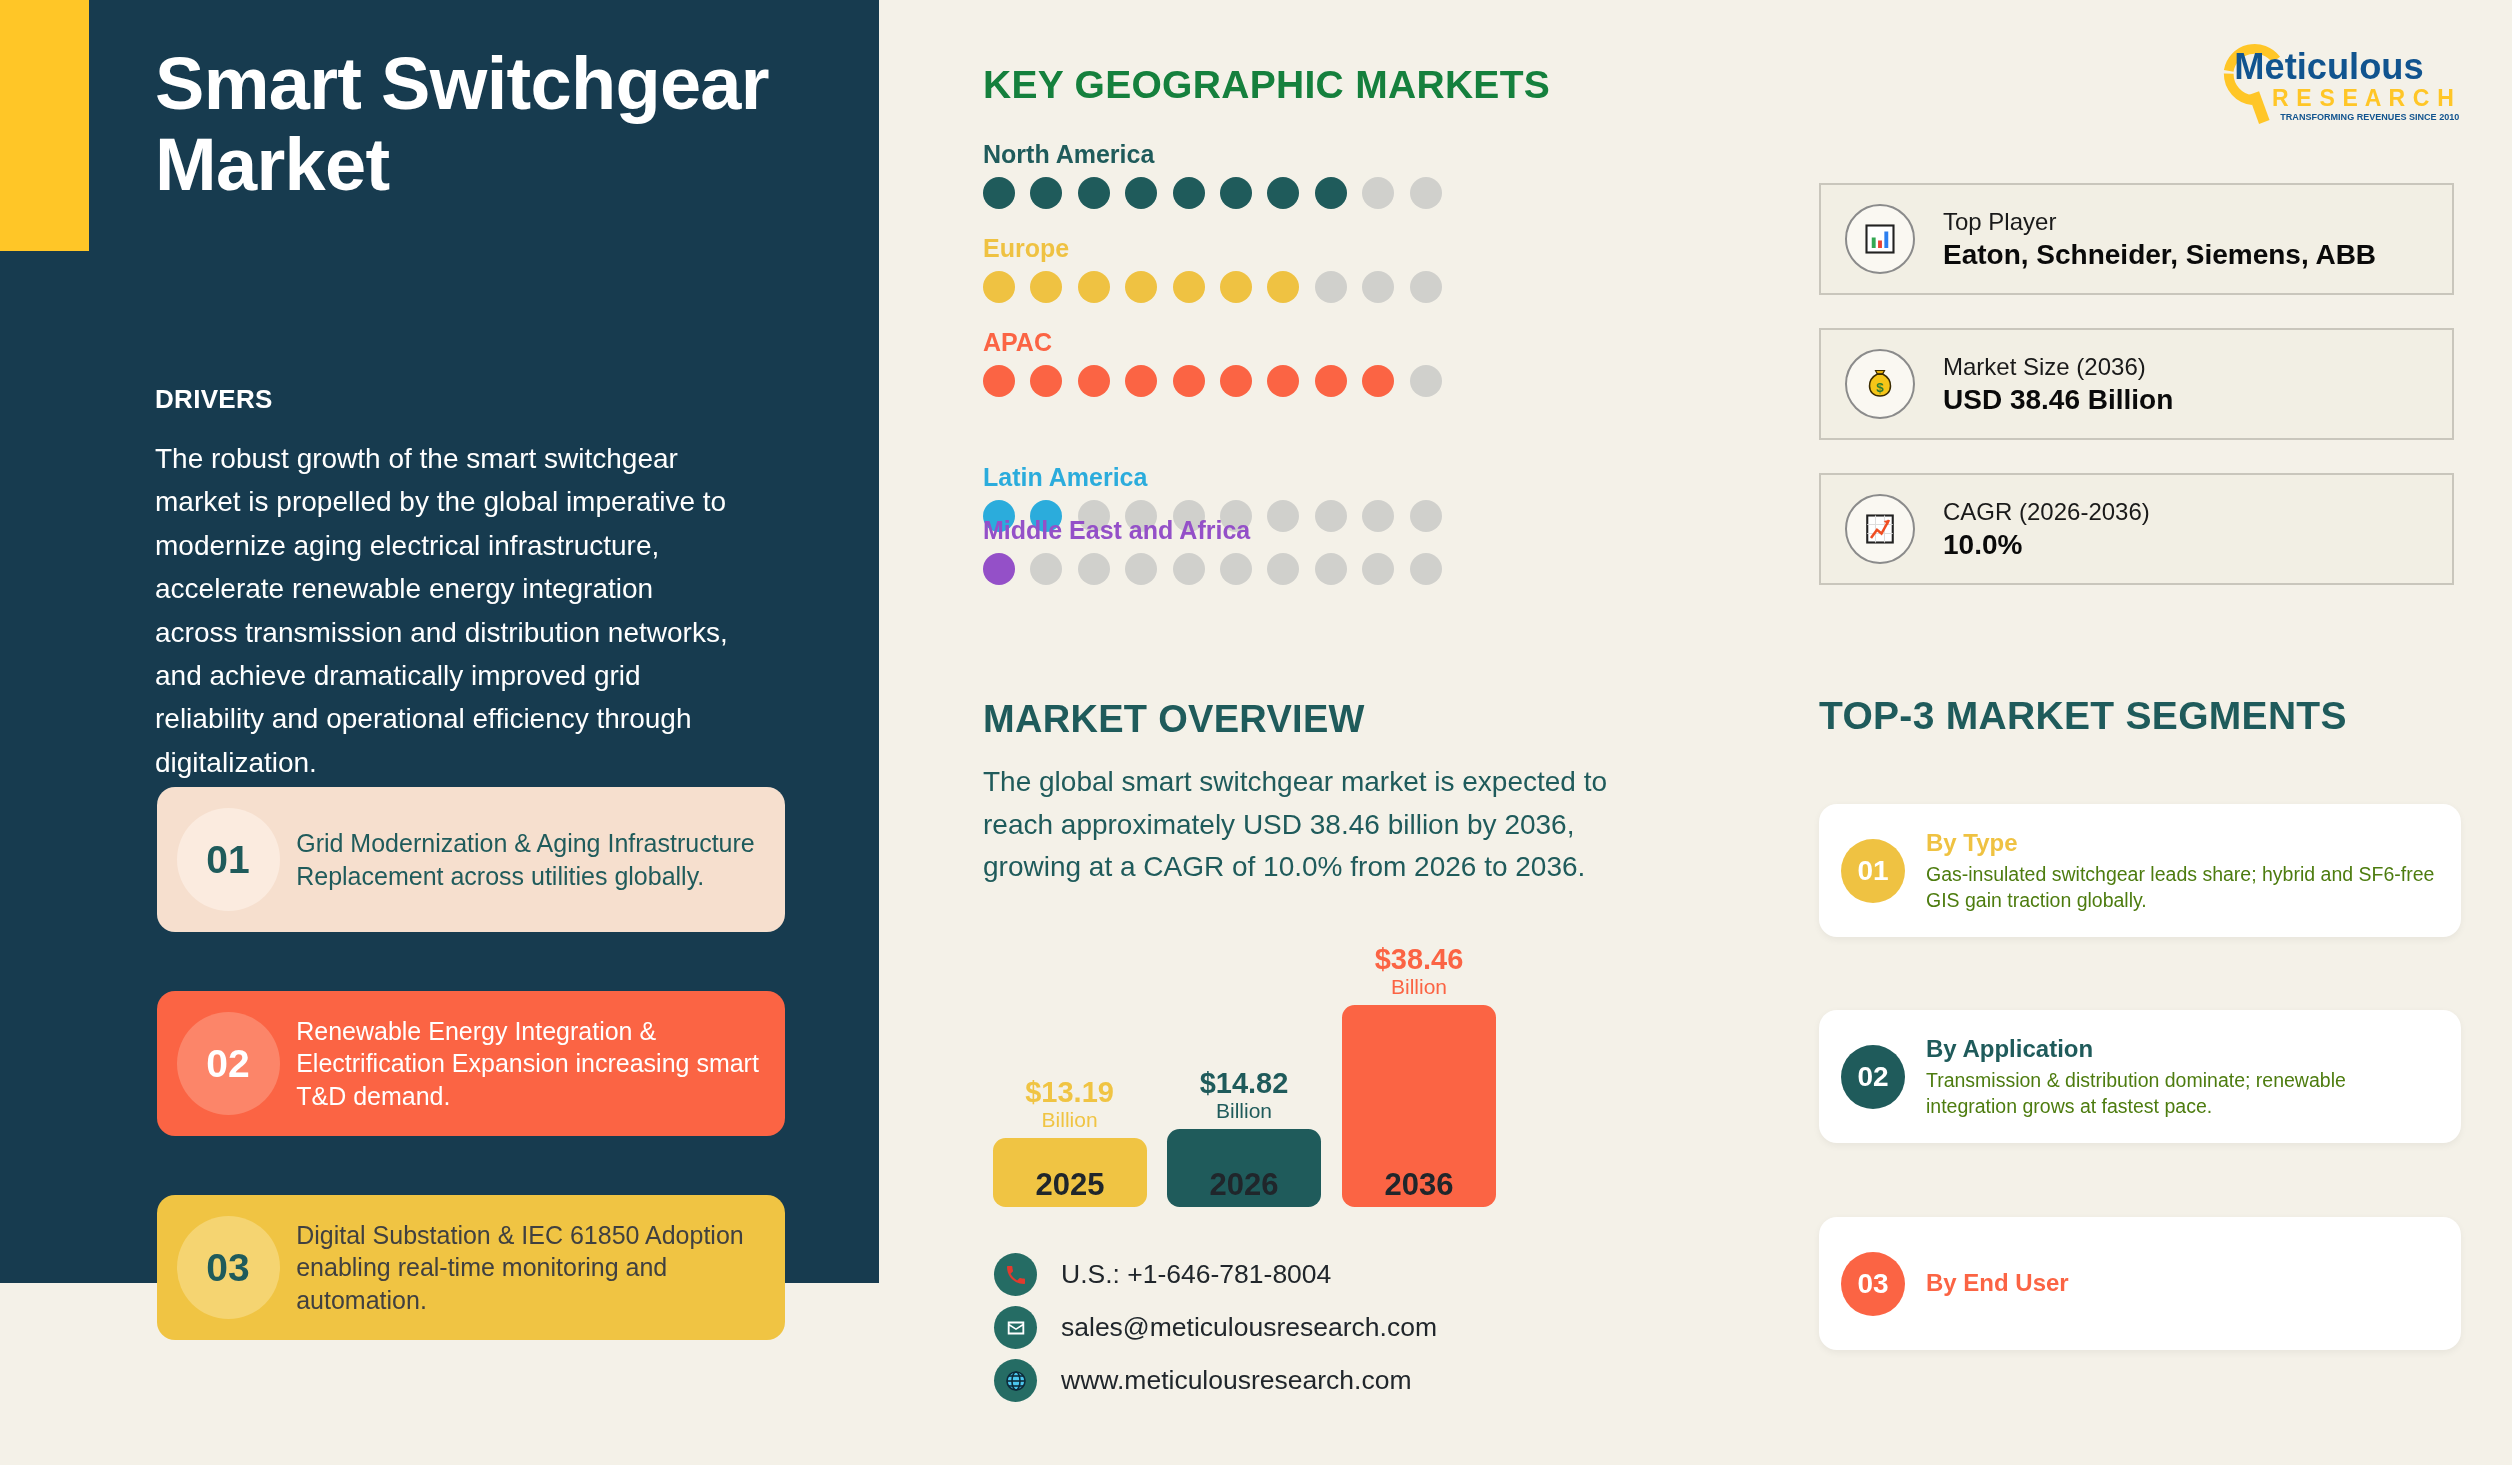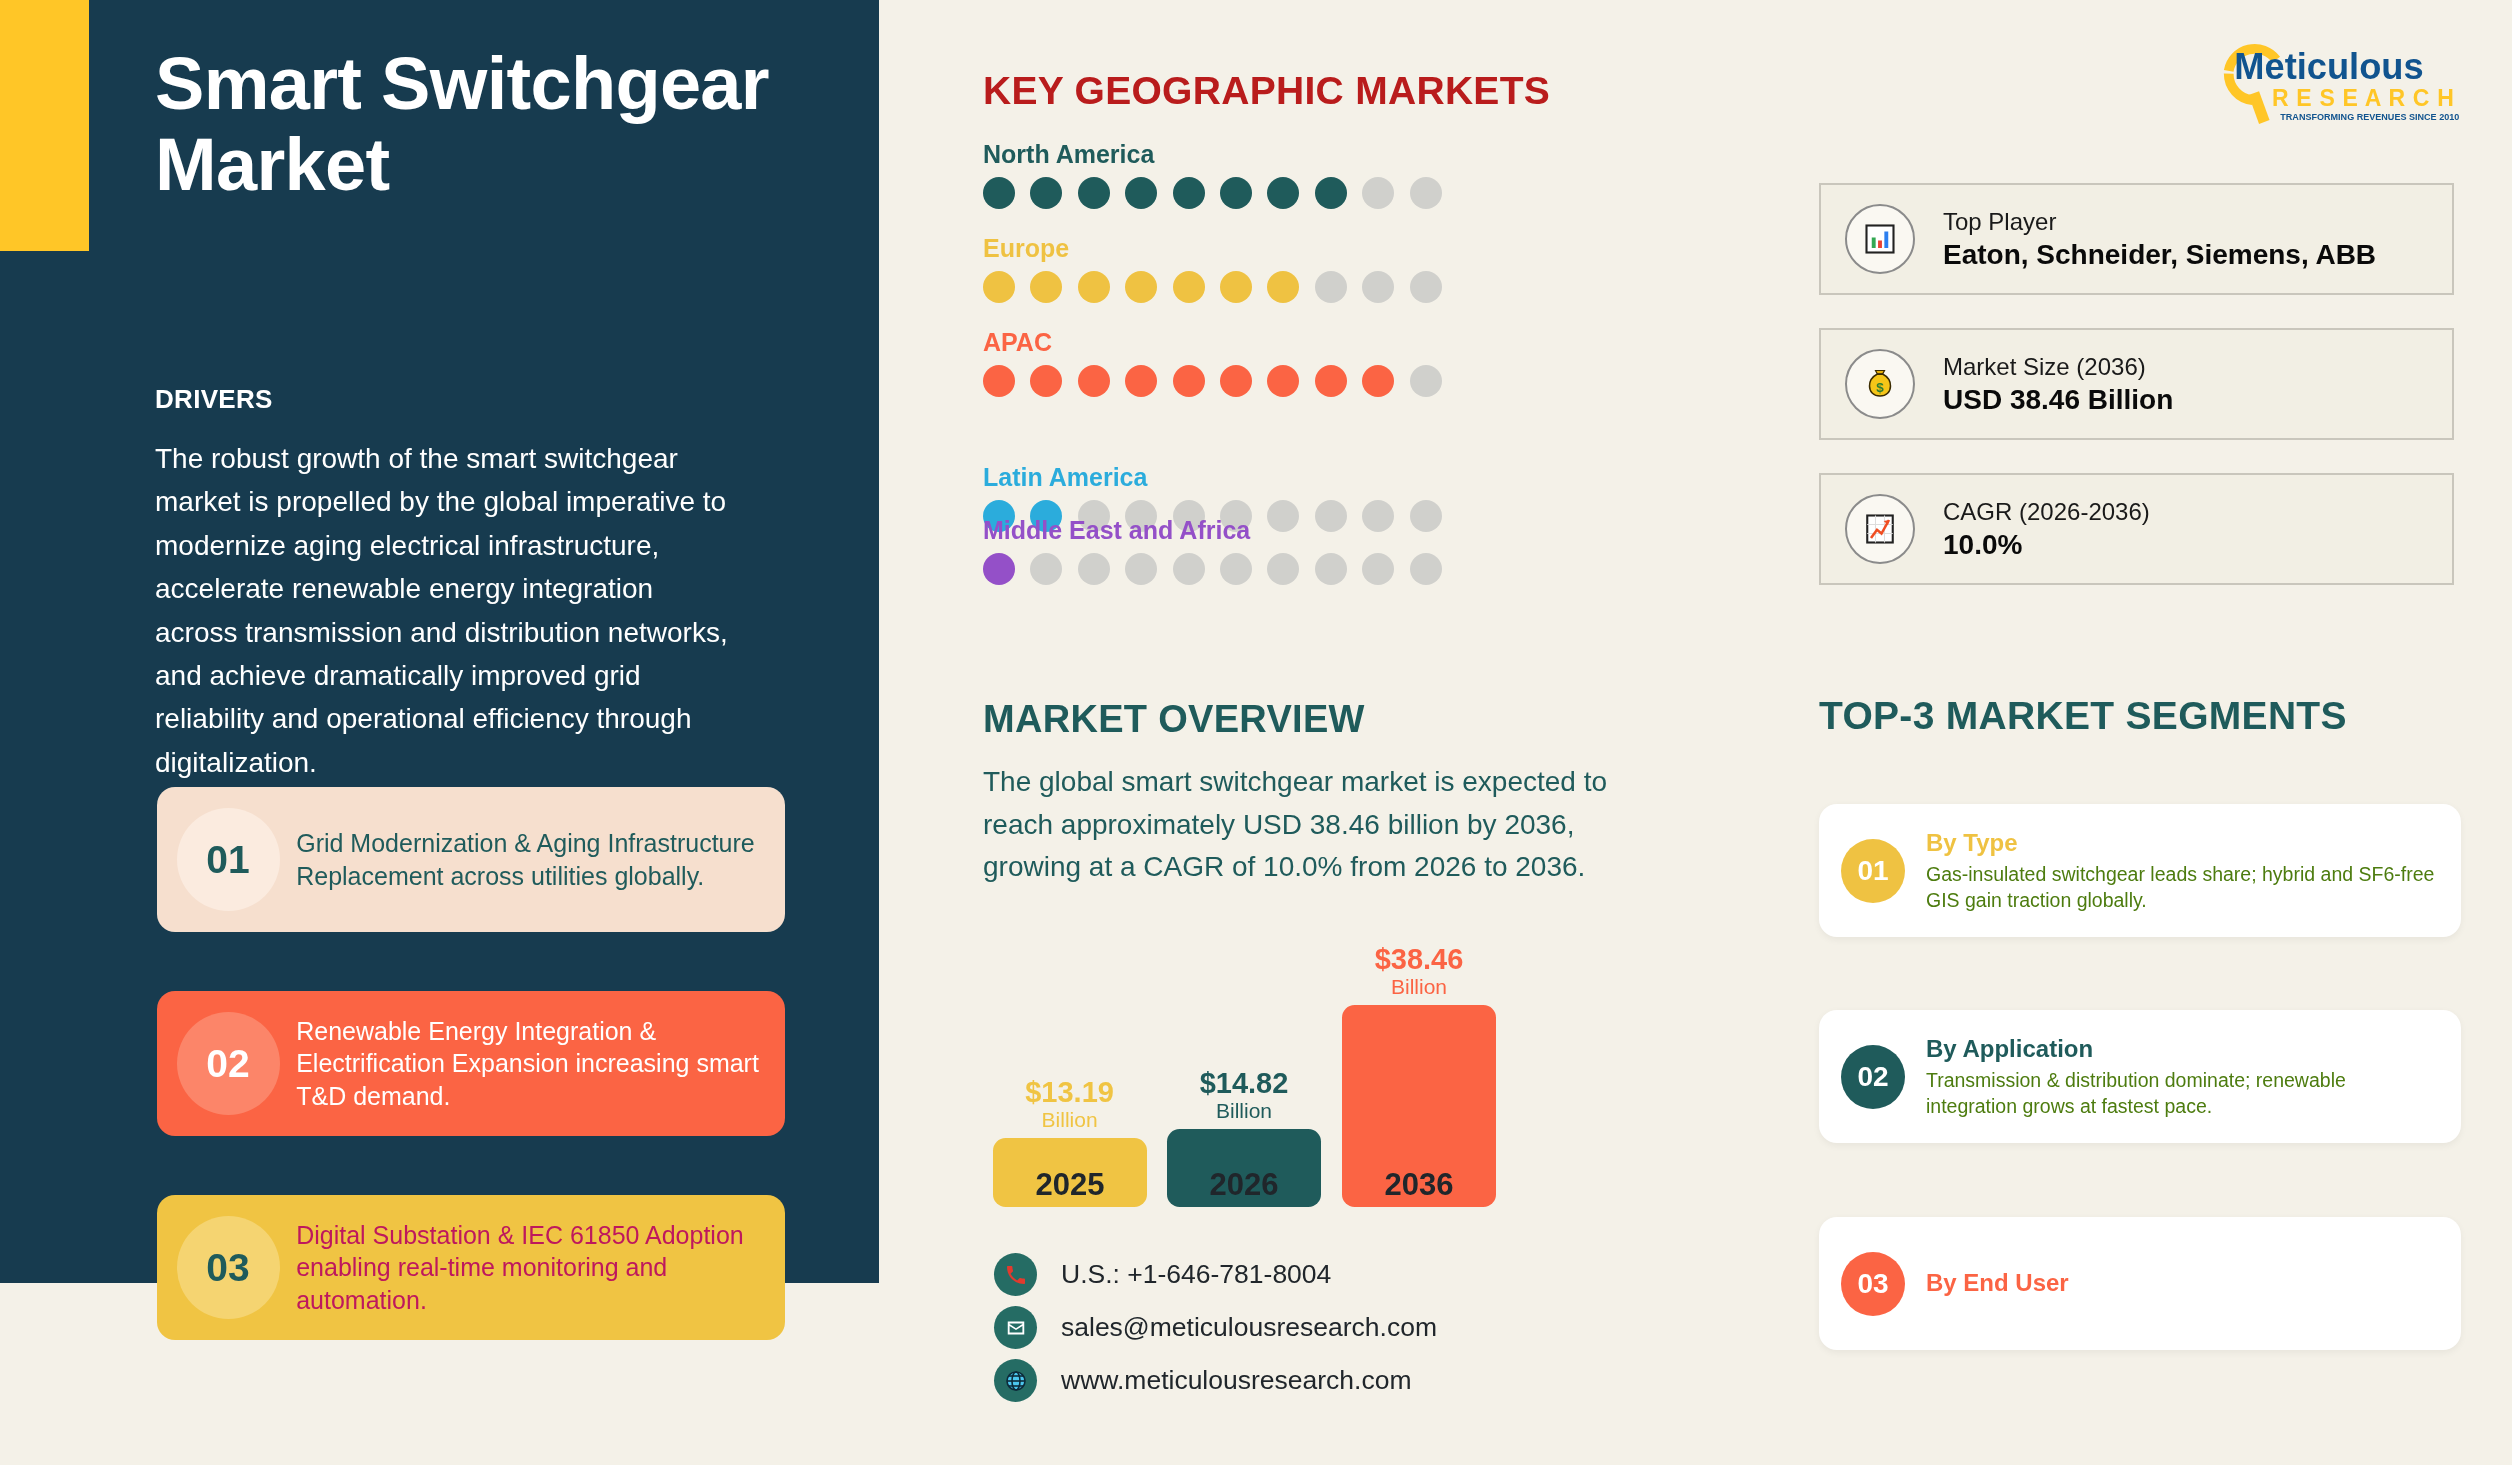--- a/index.html
+++ b/index.html
@@ -50,26 +50,26 @@
     font-size:25px; line-height:1.3;
   }
   #driver-card-1{ top:787px; background:#F6DFCE; }
   #driver-card-1 .num-bubble{ background:#FBEBDF; color:#1F5B5B; }
   #driver-card-1 .dtext{ color:#1F5B5B; }
   #driver-card-2{ top:991px; background:#FB6444; }
   #driver-card-2 .num-bubble{ background:#FC8569; color:#ffffff; }
   #driver-card-2 .dtext{ color:#ffffff; }
   #driver-card-3{ top:1195px; background:#F0C443; }
   #driver-card-3 .num-bubble{ background:#F5D471; color:#1F5B5B; }
-  #driver-card-3 .dtext{ color:#be185d; }
+  #driver-card-3 .dtext{ color:#404040; }
 
   
   #geo-heading{
-    position:absolute; left:983px; top:69px;
-    color:#b91c1c; font-size:39px; font-weight:bold; letter-spacing:0.3px;
+    position:absolute; left:983px; top:63px;
+    color:#15803d; font-size:39px; font-weight:bold; letter-spacing:0.3px;
   }
   .geo-row{ position:absolute; left:983px; }
   .geo-label{ font-size:25px; font-weight:bold; margin-bottom:8.4px; }
   .geo-dots{ display:flex; gap:15.4px; }
   .geo-dots span{ width:32px; height:32px; border-radius:50%; display:block; }
   #geo-row-0{ top:140px; }
   #geo-row-1{ top:234px; }
   #geo-row-2{ top:328px; }
   #geo-row-3{ top:422px;margin-top:41px; }
   #geo-row-4{ top:516px; }

